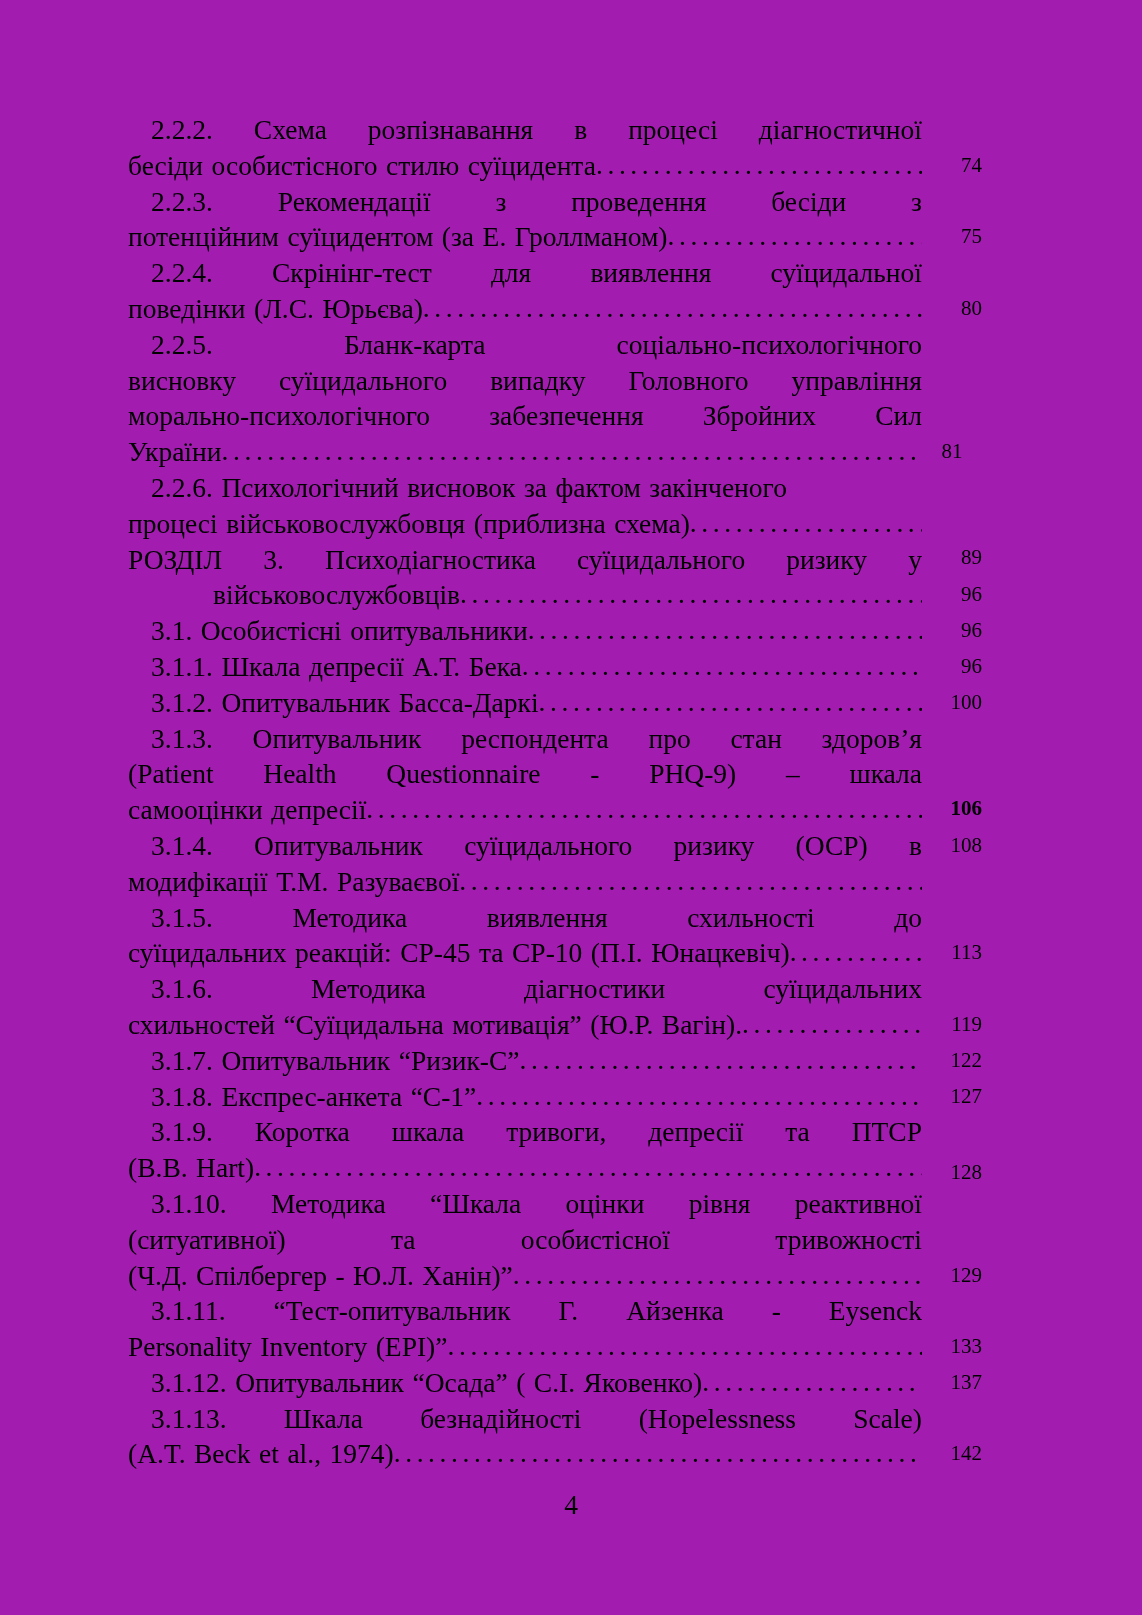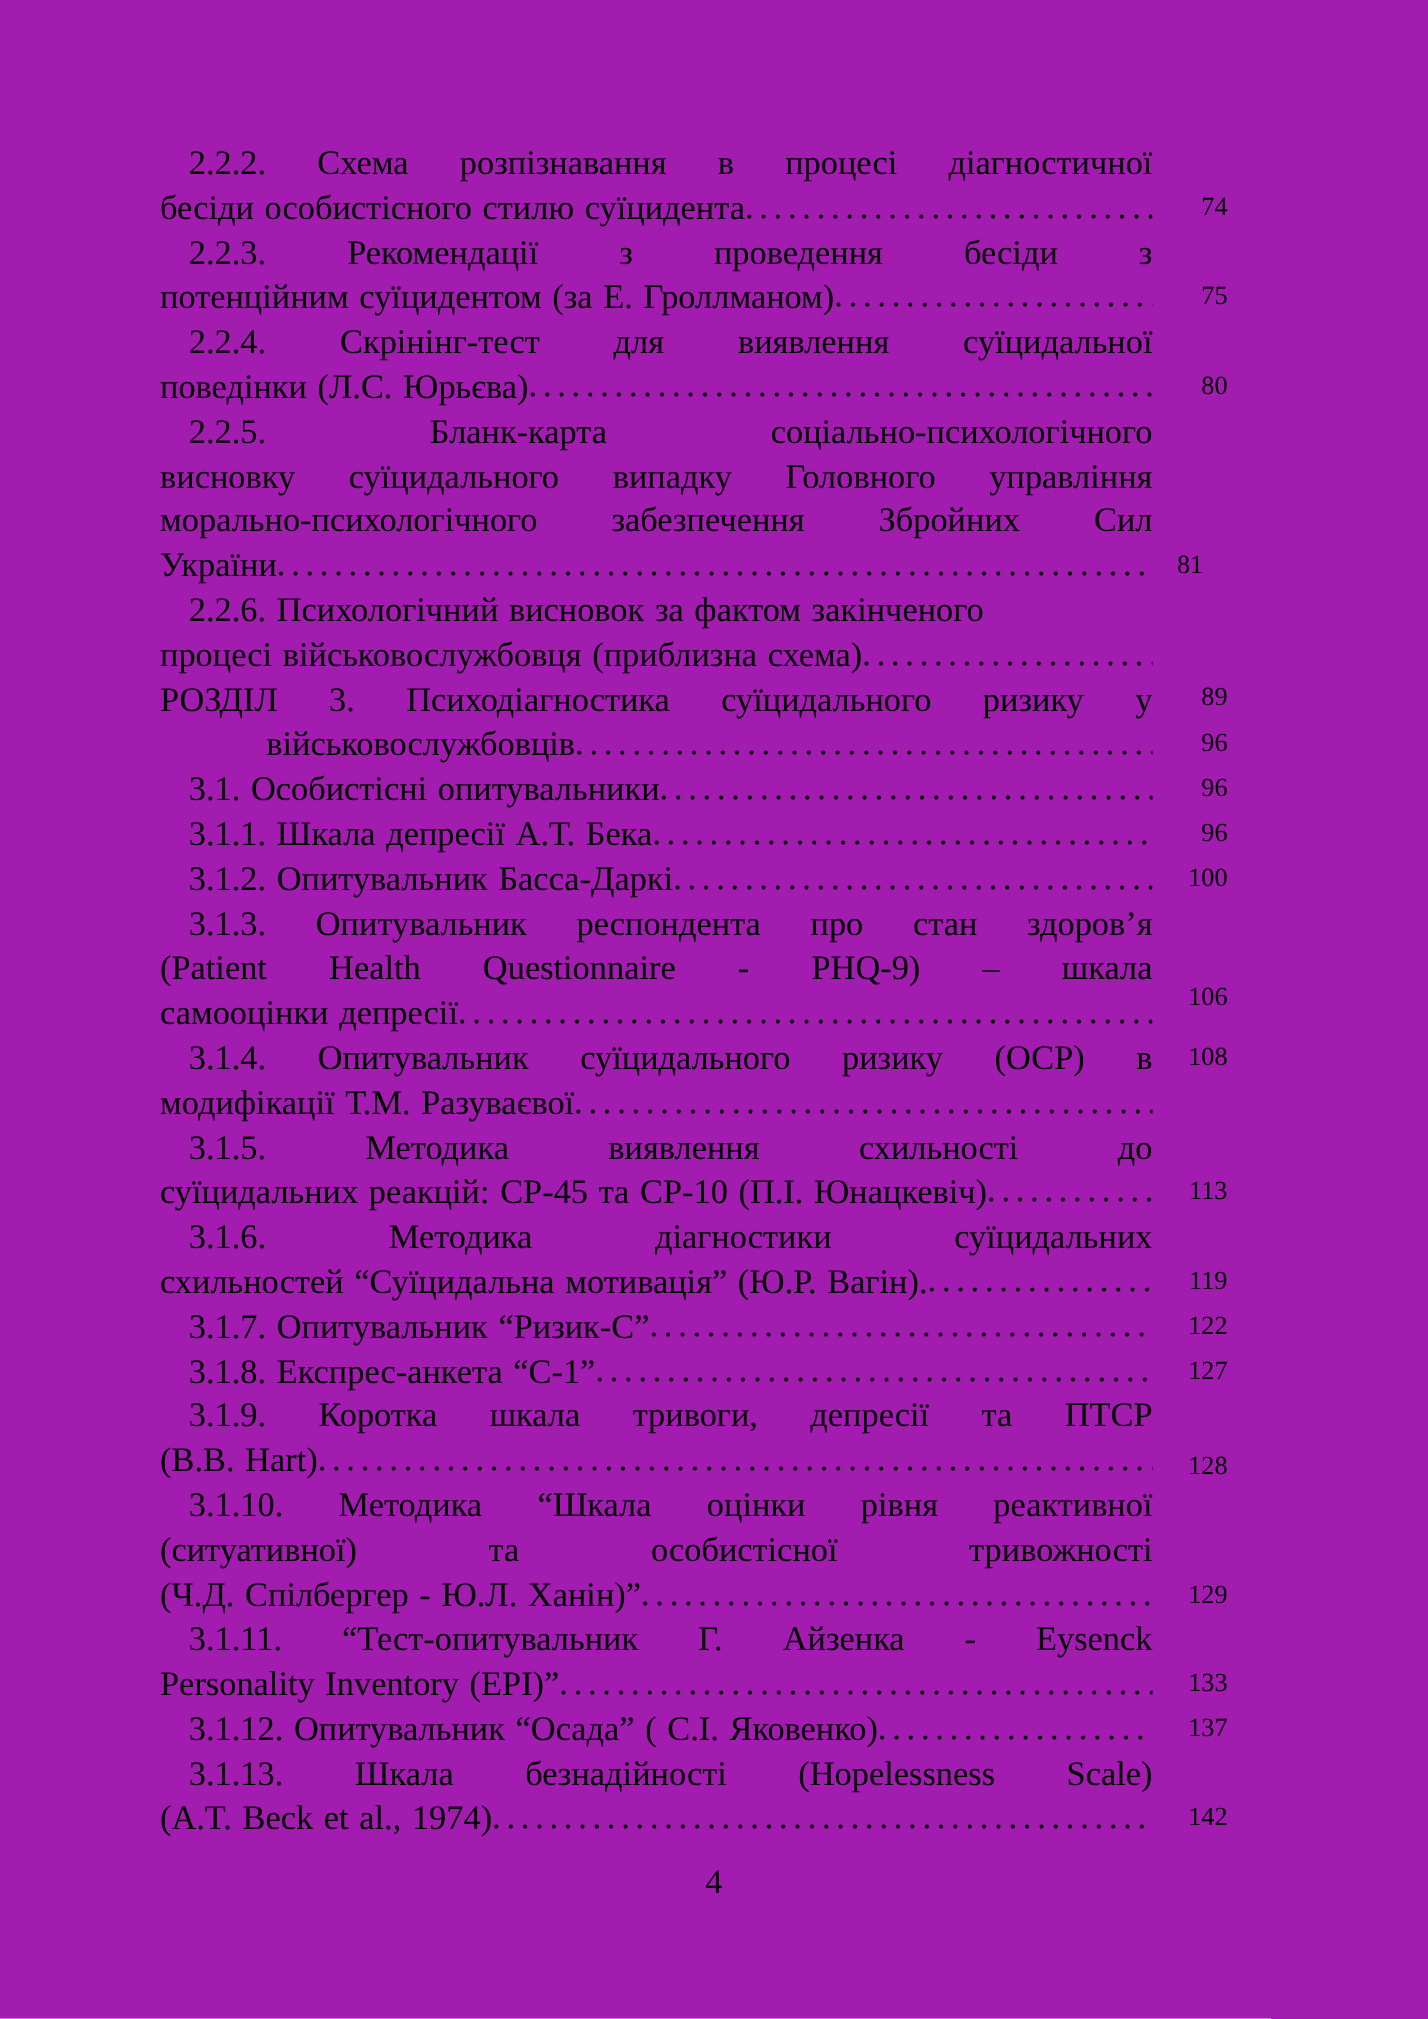--- a/index.html
+++ b/index.html
@@ -282,21 +282,21 @@
             <span class="w">PHQ-9)</span>
             <span class="w">–</span>
             <span class="w">шкала</span>
           </div>
           <div class="line left ">
             <span class="w">самооцінки</span>
             <span class="w">депресії</span>
             <span class="leader"></span>
           </div>
         </div>
-        <span class="pagenum" style="top: 59px;">106</span>
+        <span class="pagenum" style="top: 70px; font-weight: bold;">106</span>
       </div>
       <div class="entry">
         <div class="lines">
           <div class="line just indent-first">
             <span class="w">3.1.4.</span>
             <span class="w">Опитувальник</span>
             <span class="w">суїцидального</span>
             <span class="w">ризику</span>
             <span class="w">(ОСР)</span>
             <span class="w">в</span>

